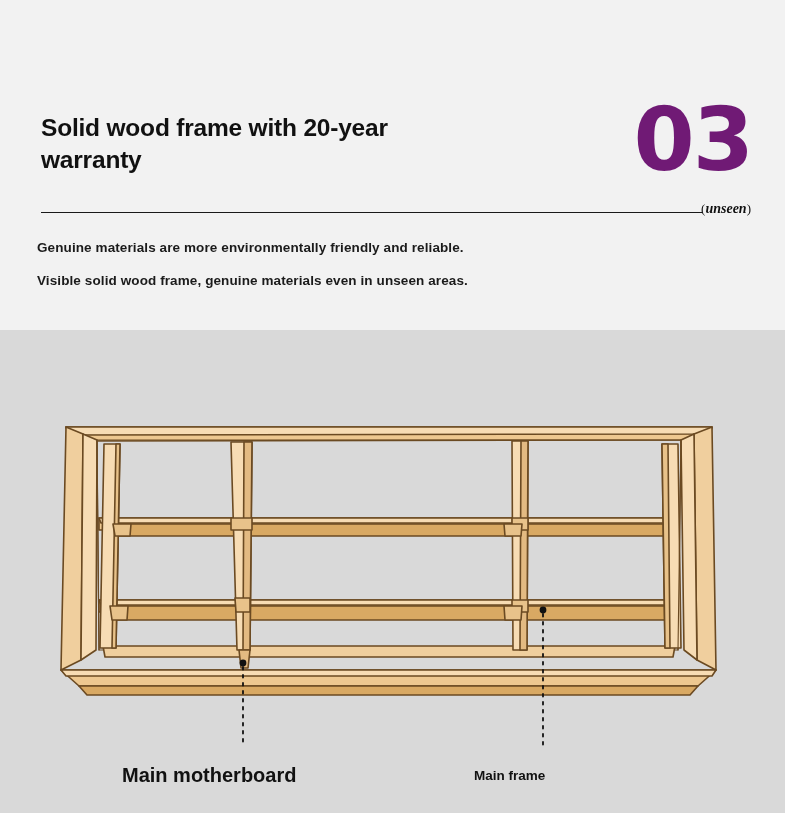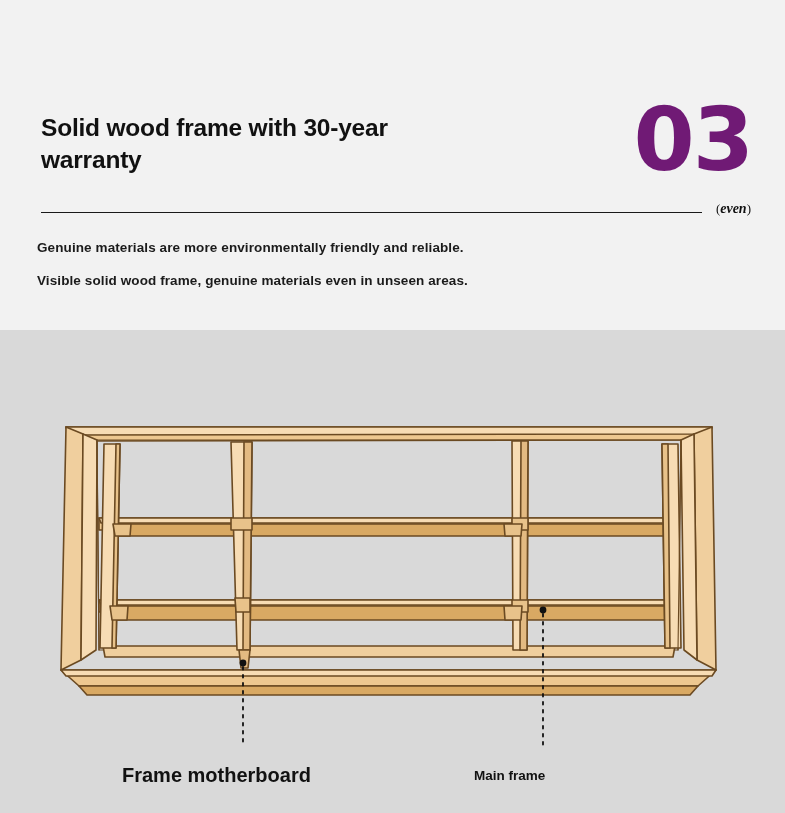--- a/index.html
+++ b/index.html
@@ -119,28 +119,28 @@
     font-size: 13.5px;
   }
 </style>
 </head>
 <body>
 
 <div id="page">
 
   <div class="top-section">
 
-    <div class="headline">Solid wood frame with 30-year warranty</div>
+    <div class="headline">Solid wood frame with 20-year warranty</div>
 
     <div class="big-number">03</div>
 
     <div class="rule"></div>
 
     <div class="three-word">
-      <span class="paren">(</span><span>even</span><span class="paren">)</span>
+      <span class="paren">(</span><span>unseen</span><span class="paren">)</span>
     </div>
 
     <div class="bullet-line bullet-2">Visible solid wood frame, genuine materials even in unseen areas.</div>
 
     <div class="bullet-line bullet-1">Genuine materials are more environmentally friendly and reliable.</div>
   </div>
 
   <div class="diagram-section">
 
     <svg class="diagram-svg" viewBox="0 0 785 483">
@@ -202,18 +202,18 @@
 
       <g>
         <circle cx="243" cy="333" r="3.4" fill="#111111" stroke="none"></circle>
         <line x1="243" y1="337" x2="243" y2="412" stroke="#111111" stroke-width="1.8" stroke-dasharray="2.5 5.5" stroke-linecap="round"></line>
 
         <circle cx="543" cy="280" r="3.4" fill="#111111" stroke="none"></circle>
         <line x1="543" y1="284" x2="543" y2="420" stroke="#111111" stroke-width="1.8" stroke-dasharray="2.5 5.5" stroke-linecap="round"></line>
       </g>
     </svg>
 
-    <div class="label label-motherboard">Frame motherboard</div>
+    <div class="label label-motherboard">Main motherboard</div>
 
     <div class="label label-mainframe">Main frame</div>
   </div>
 
 </div>
 
 </body></html>

